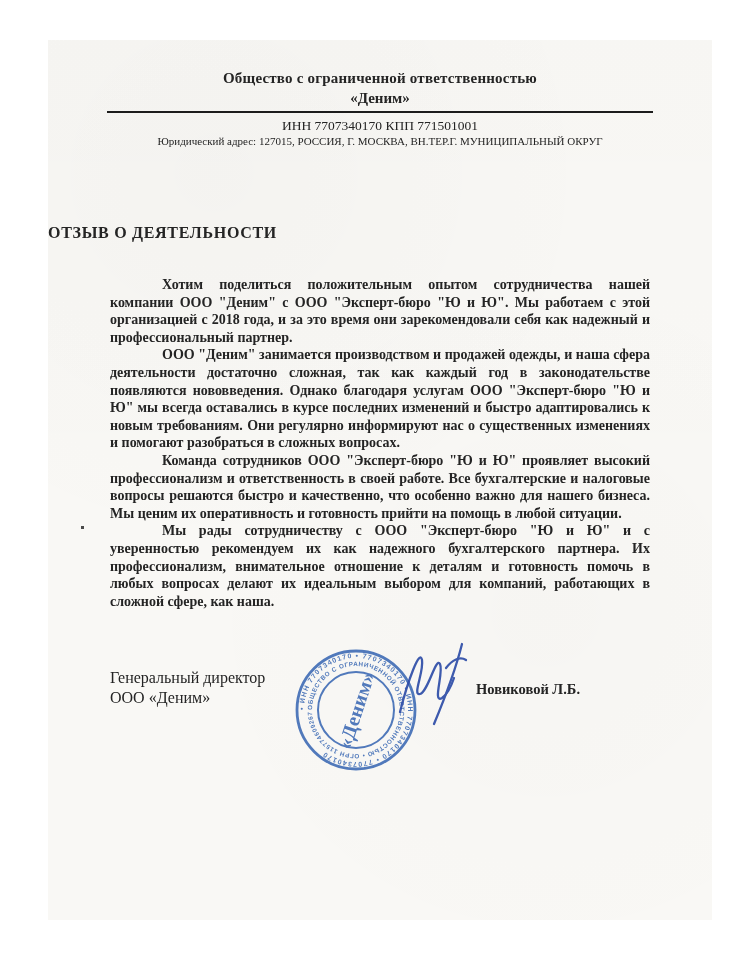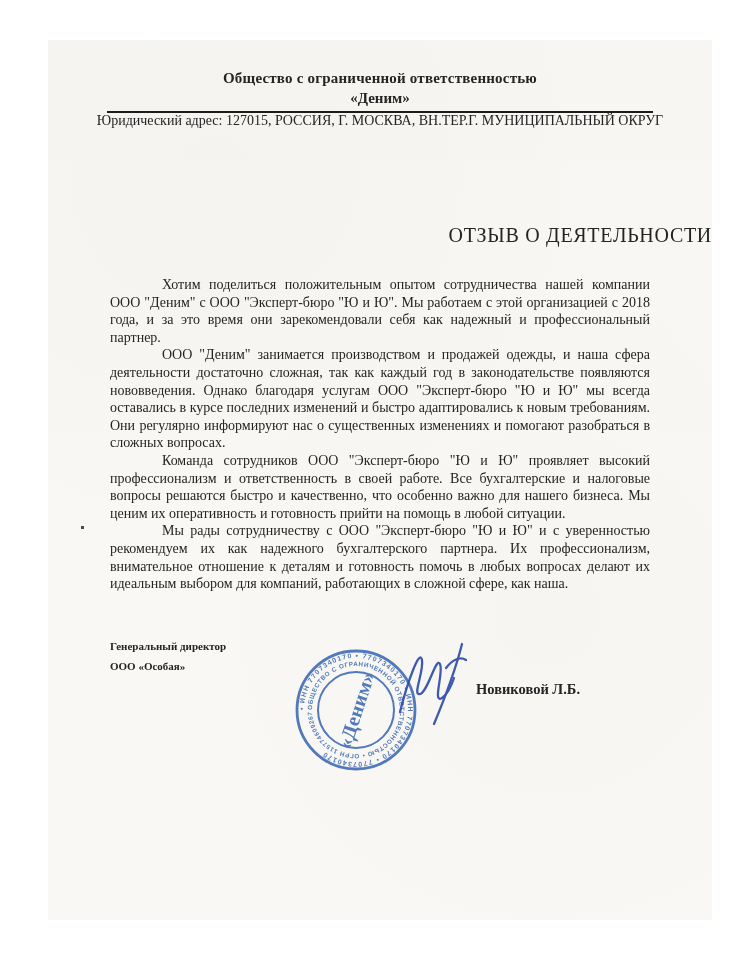--- a/index.html
+++ b/index.html
@@ -25,39 +25,39 @@
     top: 30px; left: 0; right: 0;
     text-align: center;
   }
   .company-line1 { font-weight: bold; font-size: 15px; letter-spacing: 0.2px; }
   .company-line2 { font-weight: bold; font-size: 15px; margin-top: 3px; }
   .head-rule {
     width: 546px; margin: 4px auto 0 auto;
     border: none; border-top: 2.5px solid #1c1c1c; height: 0;
   }
   .inn-line { font-size: 13.5px; margin-top: 5px; }
-  .addr-line { font-size: 14px; line-height: 15.6px; }
+  .addr-line { font-size: 11px; line-height: 15.6px; }
   .doc-title {
     position: absolute;
     top: 184px; left: 0; right: 0;
-    text-align: right;
-    font-weight: normal; font-size: 20px; letter-spacing: 0.7px;
+    text-align: left;
+    font-weight: bold; font-size: 16px; letter-spacing: 0.7px;
   }
   .body-text {
     position: absolute;
     top: 236px; left: 62px;
     width: 540px;
     font-size: 14px; line-height: 17.6px;
     text-align: justify;
   }
-  .body-text p { margin: 0; text-indent: 52px; }
+  .body-text p { margin: 0; text-indent: 52px; font-weight: bold; }
   .sig-position {
     position: absolute;
-    left: 62px; top: 596px;
-    font-weight: bold; font-size: 11px; line-height: 20px;
+    left: 62px; top: 628px;
+    font-weight: normal; font-size: 16px; line-height: 20px;
   }
   .sig-name {
     position: absolute;
     left: 428px; top: 641px;
     font-weight: bold; font-size: 14.5px;
   }
   .stamp {
     position: absolute;
     left: 245px; top: 607px;
     width: 126px; height: 126px;
@@ -78,35 +78,36 @@
 </style>
 </head>
 <body>
 
 <div class="page">
 
   <div class="letterhead">
     <div class="company-line1">Общество с ограниченной ответственностью</div>
     <div class="company-line2">«Деним»</div>
     <hr class="head-rule">
+    <div class="inn-line">ИНН 7707340170 КПП 771501001</div>
     <div class="addr-line">Юридический адрес: 127015, РОССИЯ, Г. МОСКВА, ВН.ТЕР.Г. МУНИЦИПАЛЬНЫЙ ОКРУГ</div>
   </div>
 
   <div class="doc-title">ОТЗЫВ О ДЕЯТЕЛЬНОСТИ</div>
 
   <div class="body-text">
     <p>Хотим поделиться положительным опытом сотрудничества нашей компании ООО "Деним" с ООО "Эксперт-бюро "Ю и Ю". Мы работаем с этой организацией с 2018 года, и за это время они зарекомендовали себя как надежный и профессиональный партнер.</p>
     <p>ООО "Деним" занимается производством и продажей одежды, и наша сфера деятельности достаточно сложная, так как каждый год в законодательстве появляются нововведения. Однако благодаря услугам ООО "Эксперт-бюро "Ю и Ю" мы всегда оставались в курсе последних изменений и быстро адаптировались к новым требованиям. Они регулярно информируют нас о существенных изменениях и помогают разобраться в сложных вопросах.</p>
     <p>Команда сотрудников ООО "Эксперт-бюро "Ю и Ю" проявляет высокий профессионализм и ответственность в своей работе. Все бухгалтерские и налоговые вопросы решаются быстро и качественно, что особенно важно для нашего бизнеса. Мы ценим их оперативность и готовность прийти на помощь в любой ситуации.</p>
     <p>Мы рады сотрудничеству с ООО "Эксперт-бюро "Ю и Ю" и с уверенностью рекомендуем их как надежного бухгалтерского партнера. Их профессионализм, внимательное отношение к деталям и готовность помочь в любых вопросах делают их идеальным выбором для компаний, работающих в сложной сфере, как наша.</p>
   </div>
 
   <div class="sig-position">
     <div>Генеральный директор</div>
-    <div>ООО «Особая»</div>
+    <div>ООО «Деним»</div>
   </div>
 
   <svg class="stamp" viewBox="0 0 126 126" xmlns="http://www.w3.org/2000/svg">
     <defs>
       <path id="ringOuter" d="M 63,63 m -52,0 a 52,52 0 1,1 104,0 a 52,52 0 1,1 -104,0"></path>
       <path id="ringInner" d="M 63,63 m -44,0 a 44,44 0 1,1 88,0 a 44,44 0 1,1 -88,0"></path>
     </defs>
     <circle cx="63" cy="63" r="59" fill="none" stroke="#3f6cb5" stroke-width="2.8"></circle>
     <circle cx="63" cy="63" r="38" fill="none" stroke="#3f6cb5" stroke-width="2"></circle>
     <text font-size="7" font-weight="bold" letter-spacing="1.1" fill="#3f6cb5" font-family="Liberation Sans, sans-serif">

